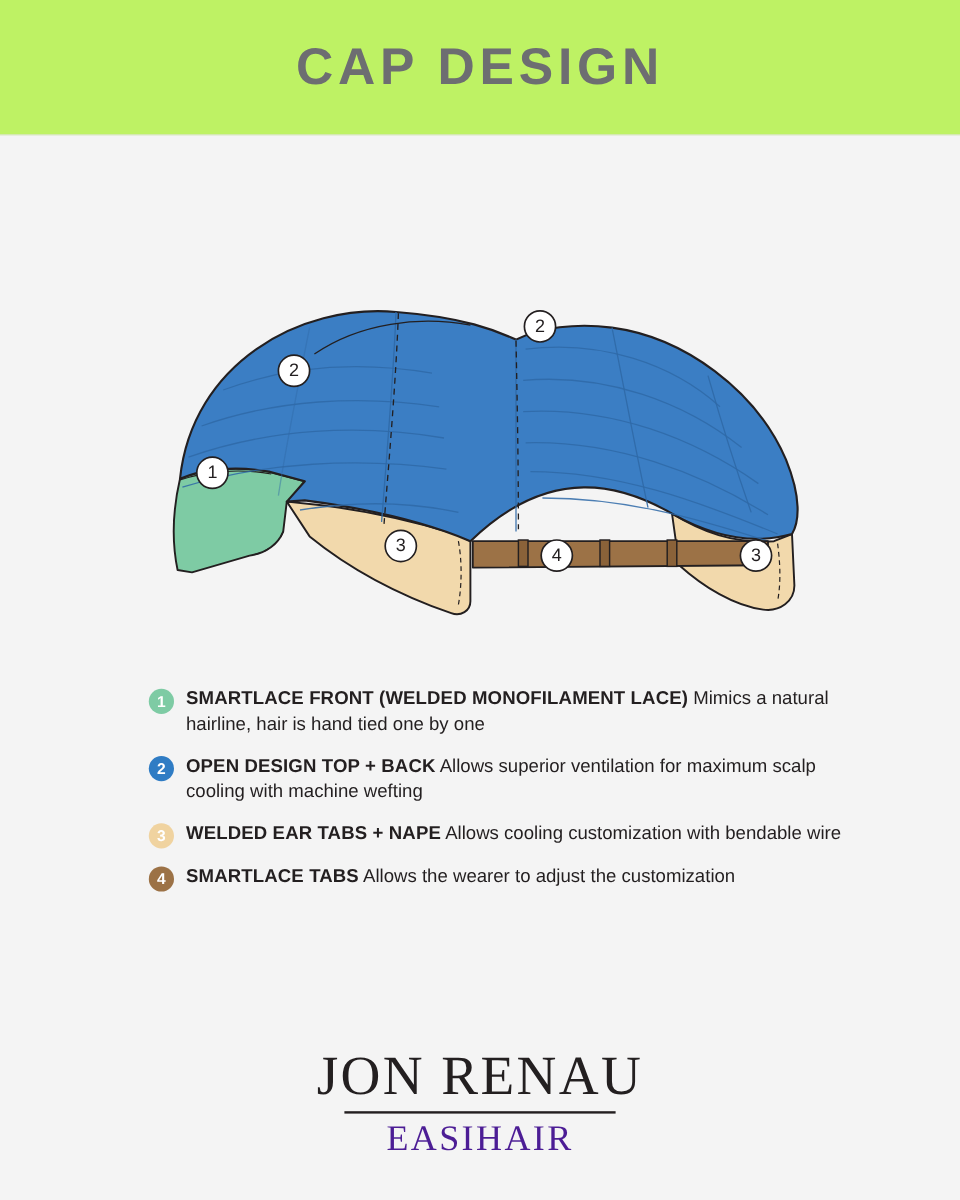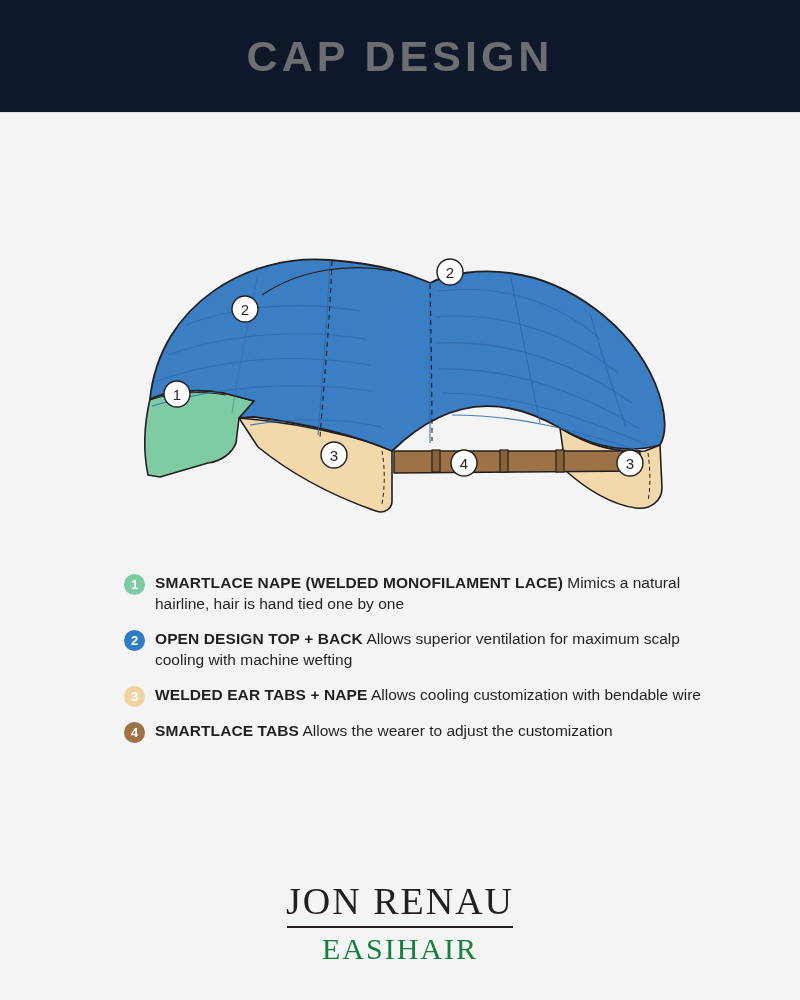--- a/index.html
+++ b/index.html
@@ -12,21 +12,21 @@
     height: 1000px;
     font-family: "Liberation Sans", sans-serif;
     color: #231f20;
     overflow: hidden;
     position: relative;
   }
 
   
   .header {
     height: 112px;
-    background: #0f172a;
+    background: #bef264;
     display: flex;
     align-items: center;
     justify-content: center;
     border-bottom: 1px solid #e3e3e3;
   }
   .header-title {
     font-size: 43px;
     font-weight: bold;
     letter-spacing: 4px;
     color: #6d6e71;
@@ -98,36 +98,36 @@
 
   
   .brand {
     position: absolute;
     left: 0;
     right: 0;
     bottom: 34px;
     text-align: center;
   }
   .brand-main {
-    font-size: 38px;
+    font-size: 46px;
     letter-spacing: 2px;
     color: #231f20;
     font-family: "Liberation Serif", serif;
     font-weight: normal;
   }
   .brand-rule {
     width: 226px;
     height: 2px;
     background: #231f20;
     margin: 3px auto 4px auto;
   }
   .brand-sub {
     font-size: 30px;
     letter-spacing: 2px;
-    color: #15803d;
+    color: #4c1d95;
     font-family: "Liberation Serif", serif;
   }
 </style>
 </head>
 <body>
 
 <div class="header">
   <div class="header-title">CAP DESIGN</div>
 </div>
 
@@ -220,21 +220,21 @@
 
     </g>
   </svg>
 </div>
 
 <div class="legend">
 
   <div class="legend-row">
     <div class="legend-badge" style="background:#7ecba4">1</div>
     <div class="legend-text">
-      <span class="legend-term">SMARTLACE NAPE (WELDED MONOFILAMENT LACE)</span>
+      <span class="legend-term">SMARTLACE FRONT (WELDED MONOFILAMENT LACE)</span>
       <span class="legend-desc">Mimics a natural hairline, hair is hand tied one by one</span>
     </div>
   </div>
 
   <div class="legend-row">
     <div class="legend-badge" style="background:#2f7cc4">2</div>
     <div class="legend-text">
       <span class="legend-term">OPEN DESIGN TOP + BACK</span>
       <span class="legend-desc">Allows superior ventilation for maximum scalp cooling with machine wefting</span>
     </div>

